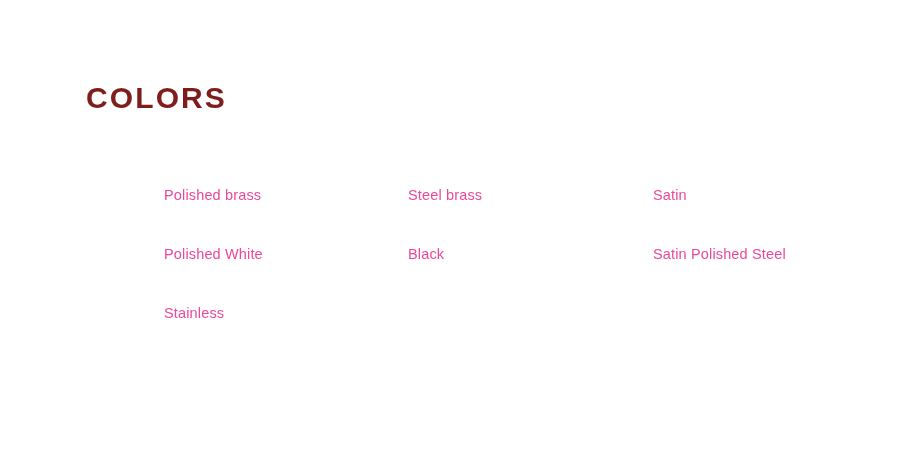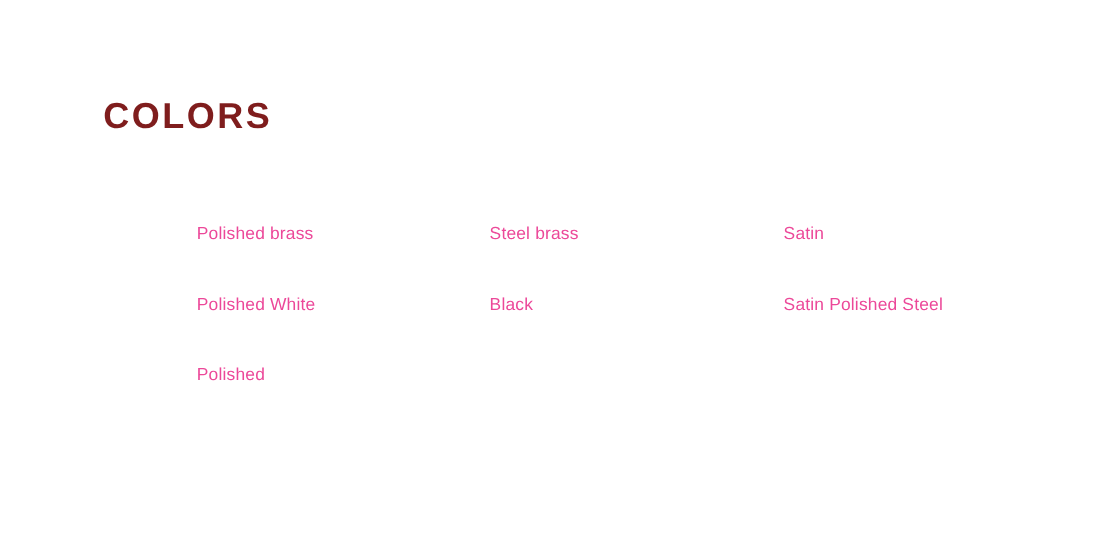--- a/index.html
+++ b/index.html
@@ -88,21 +88,21 @@
       
       
     </div>
     <div class="swatch-row">
       <span class="swatch-label">Polished brass</span>
     </div>
     <div class="swatch-row">
       <span class="swatch-label">Polished White</span>
     </div>
     <div class="swatch-row">
-      <span class="swatch-label">Polished</span>
+      <span class="swatch-label">Stainless</span>
     </div>
   </div>
 
   <div class="swatch-column" id="swatch-column-1">
     <div class="swatch-stack">
       
       
     </div>
     <div class="swatch-row">
       <span class="swatch-label">Steel brass</span>

